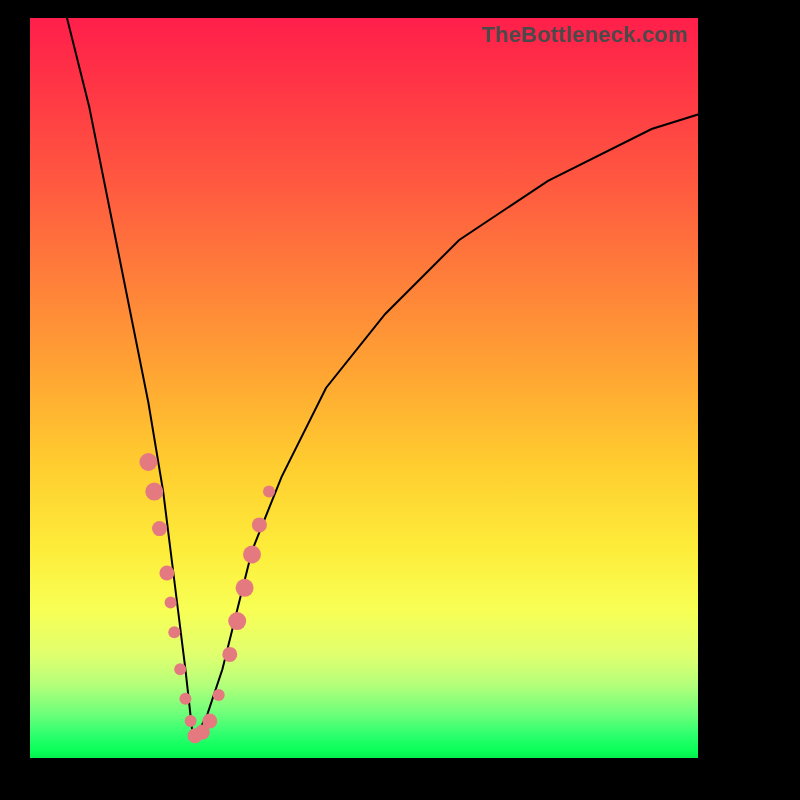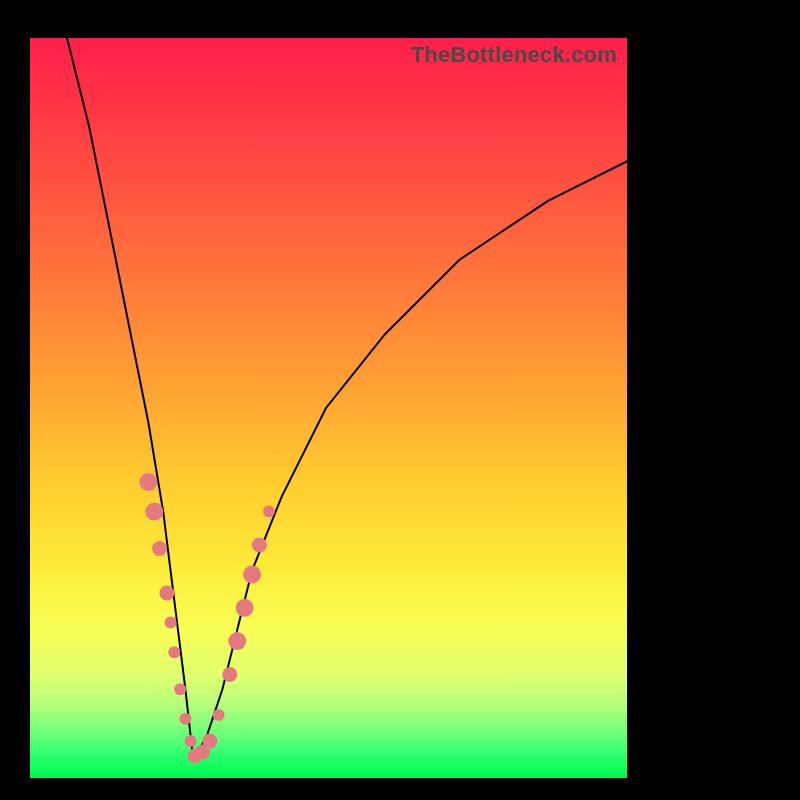--- a/index.html
+++ b/index.html
@@ -13,22 +13,22 @@
   }
   .stage {
     position: relative;
     width: 800px;
     height: 800px;
     background: #000;
   }
   .plot-area {
     position: absolute;
     left: 30px;
-    top: 38px;
-    width: 597px;
+    top: 18px;
+    width: 668px;
     height: 740px;
     
     background: linear-gradient(
       to bottom,
       #ff1f4b 0%,
       #ff3246 8%,
       #ff5840 22%,
       #ff7e3a 35%,
       #ffa533 48%,
       #ffcc2f 60%,

